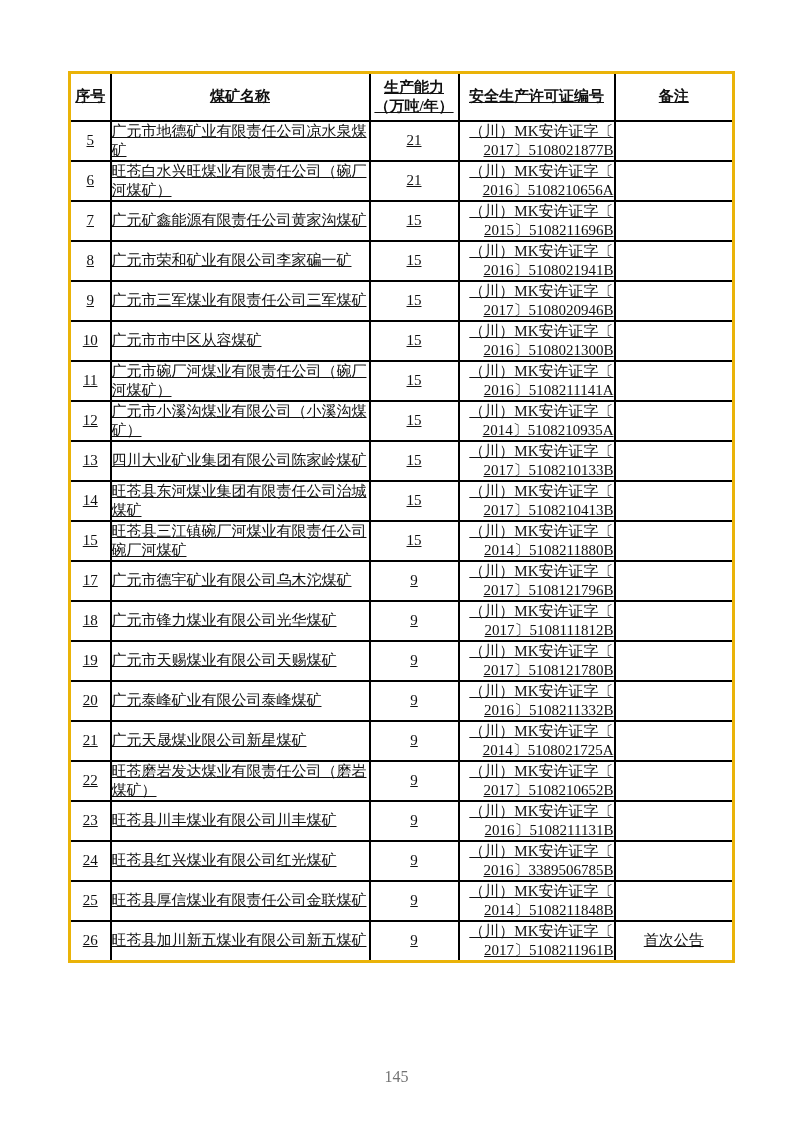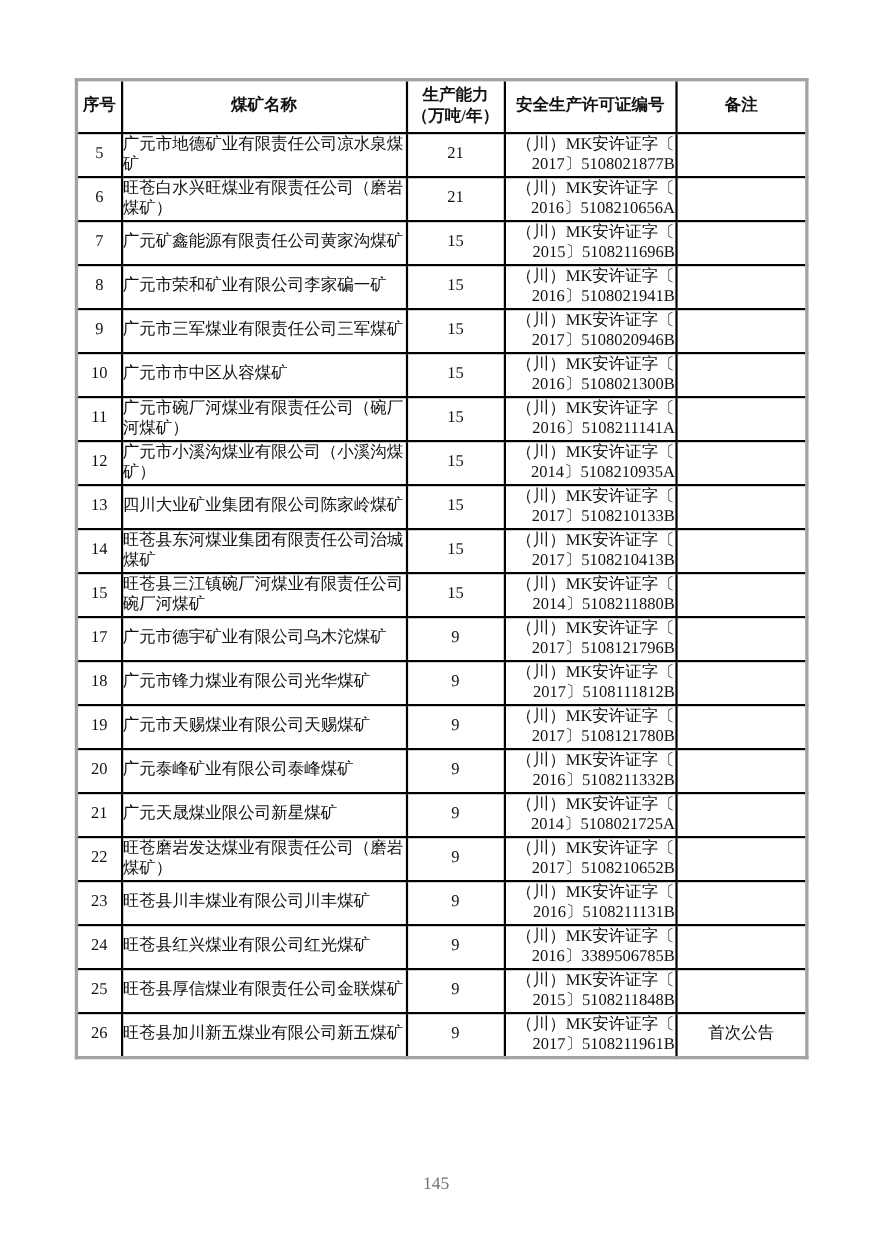--- a/index.html
+++ b/index.html
@@ -16,21 +16,22 @@
     color: #111111;
     overflow: hidden;
   }
   table.mine-table {
     position: absolute;
     left: 68px;
     top: 71px;
     width: 664px;
     border-collapse: collapse;
     table-layout: fixed;
-    border: 3px solid #a3a3a3;
+    border: 3px solid #eab308;
+    text-decoration: underline;
   }
   .mine-table th, .mine-table td {
     border: 2px solid #000000;
     padding: 0;
     overflow: hidden;
     vertical-align: middle;
     font-size: 15px;
     line-height: 19px;
     word-break: break-all;
   }
@@ -93,21 +94,21 @@
     <td class="c-cap">21</td>
     <td class="c-lic">
       <span class="line">（川）MK安许证字〔</span>
       <span class="line">2017〕5108021877B</span>
     </td>
     <td class="c-remark"></td>
   </tr>
 
   <tr>
     <td class="c-index">6</td>
-    <td class="c-name">旺苍白水兴旺煤业有限责任公司（磨岩煤矿）</td>
+    <td class="c-name">旺苍白水兴旺煤业有限责任公司（碗厂河煤矿）</td>
     <td class="c-cap">21</td>
     <td class="c-lic">
       <span class="line">（川）MK安许证字〔</span>
       <span class="line">2016〕5108210656A</span>
     </td>
     <td class="c-remark"></td>
   </tr>
 
   <tr>
     <td class="c-index">7</td>
@@ -296,21 +297,21 @@
     </td>
     <td class="c-remark"></td>
   </tr>
 
   <tr>
     <td class="c-index">25</td>
     <td class="c-name">旺苍县厚信煤业有限责任公司金联煤矿</td>
     <td class="c-cap">9</td>
     <td class="c-lic">
       <span class="line">（川）MK安许证字〔</span>
-      <span class="line">2015〕5108211848B</span>
+      <span class="line">2014〕5108211848B</span>
     </td>
     <td class="c-remark"></td>
   </tr>
 
   <tr>
     <td class="c-index">26</td>
     <td class="c-name">旺苍县加川新五煤业有限公司新五煤矿</td>
     <td class="c-cap">9</td>
     <td class="c-lic">
       <span class="line">（川）MK安许证字〔</span>

